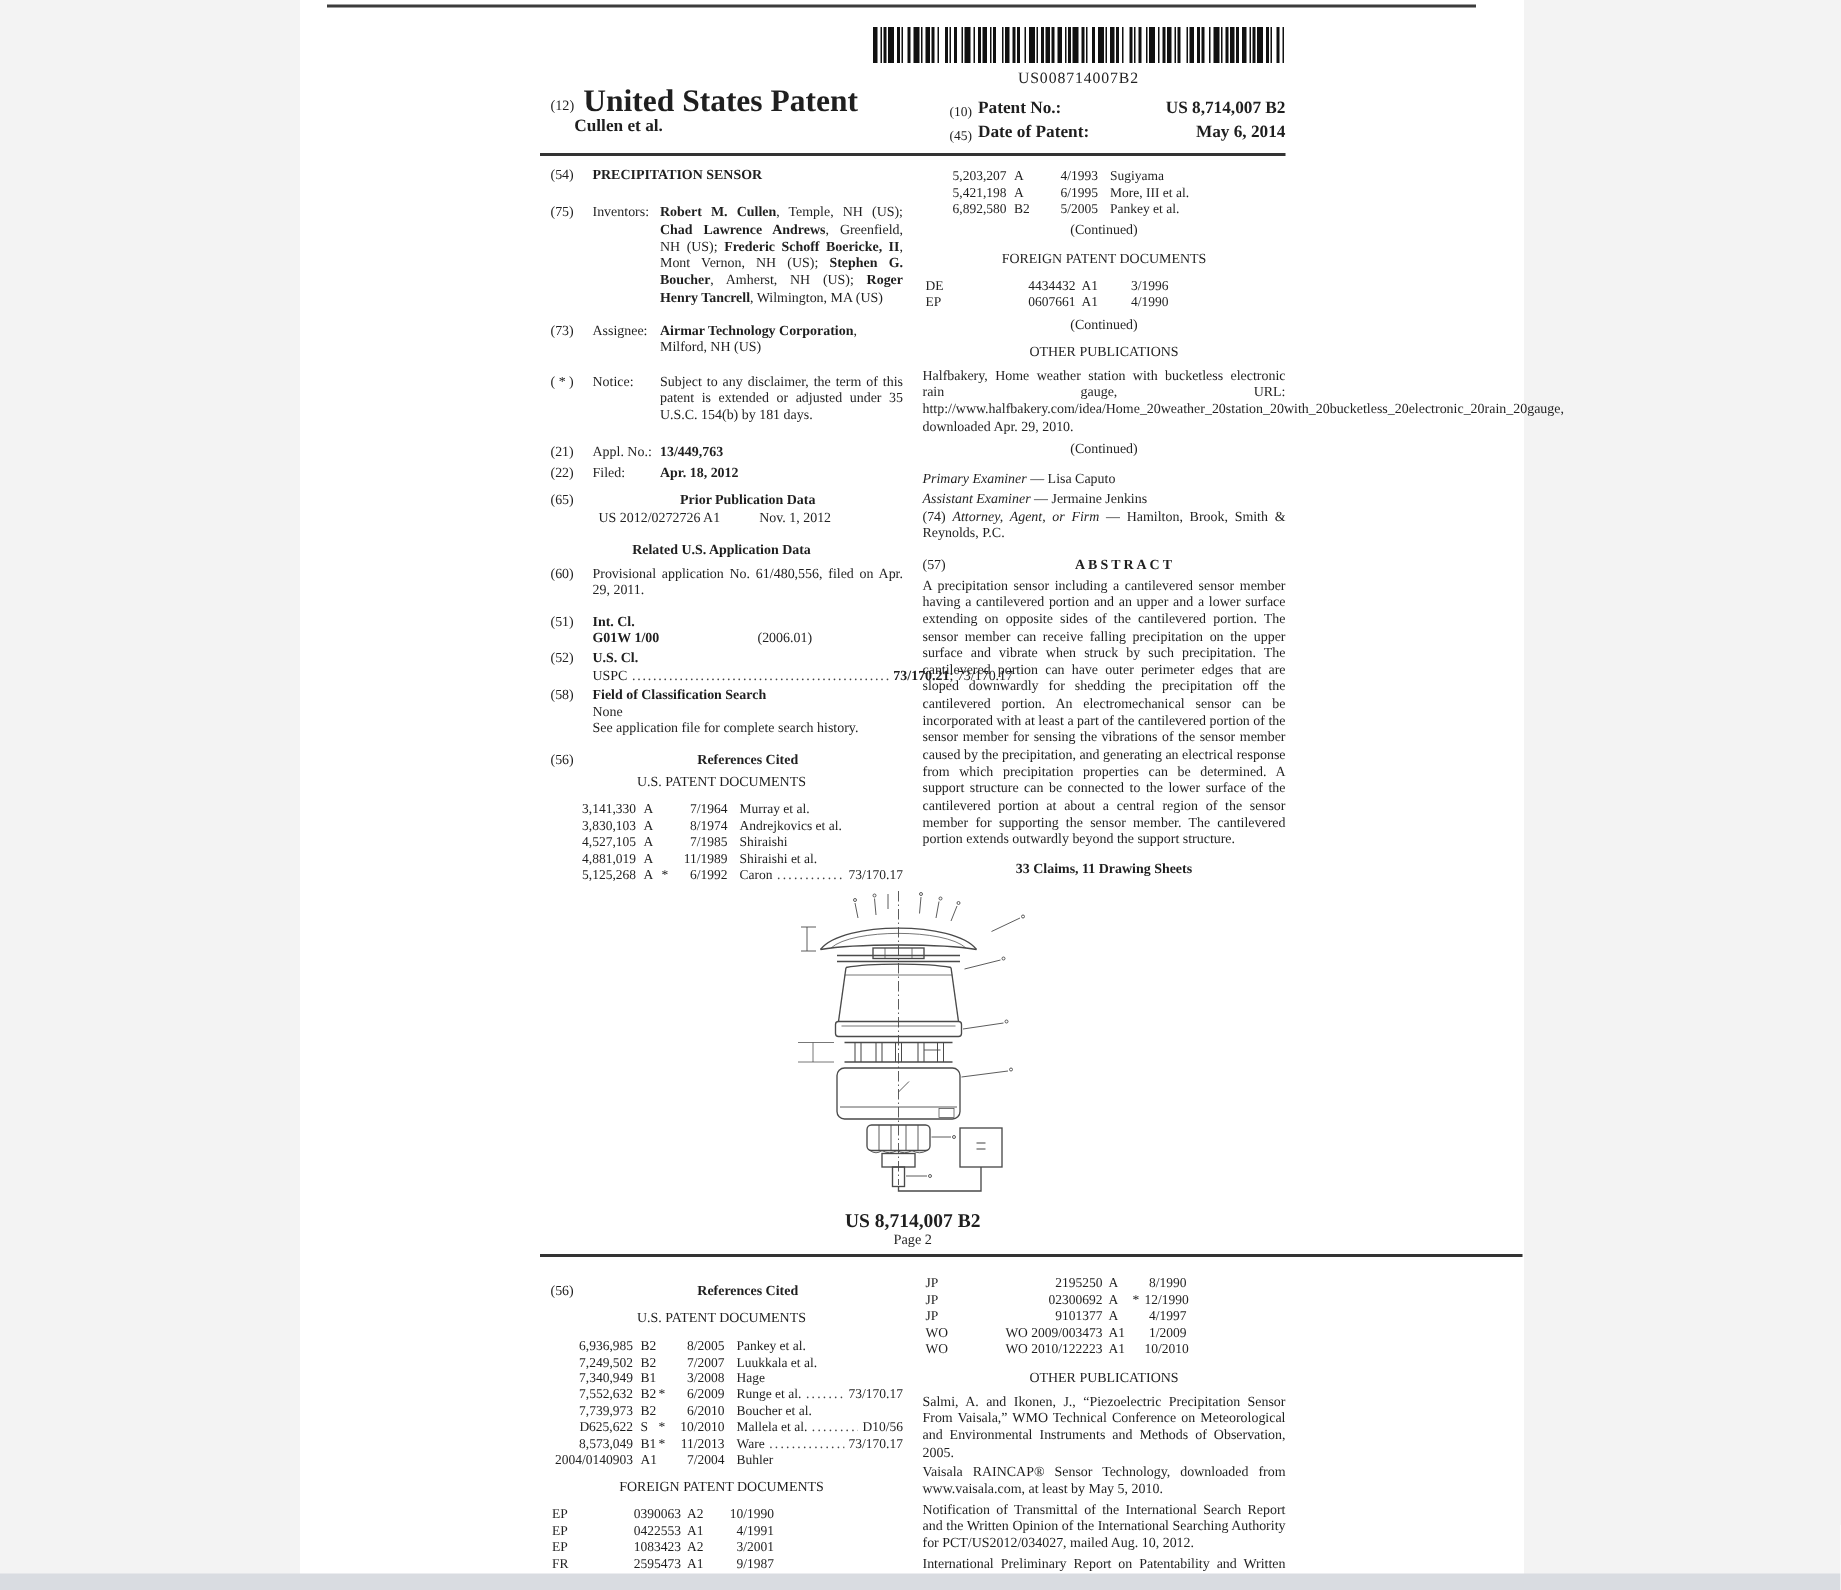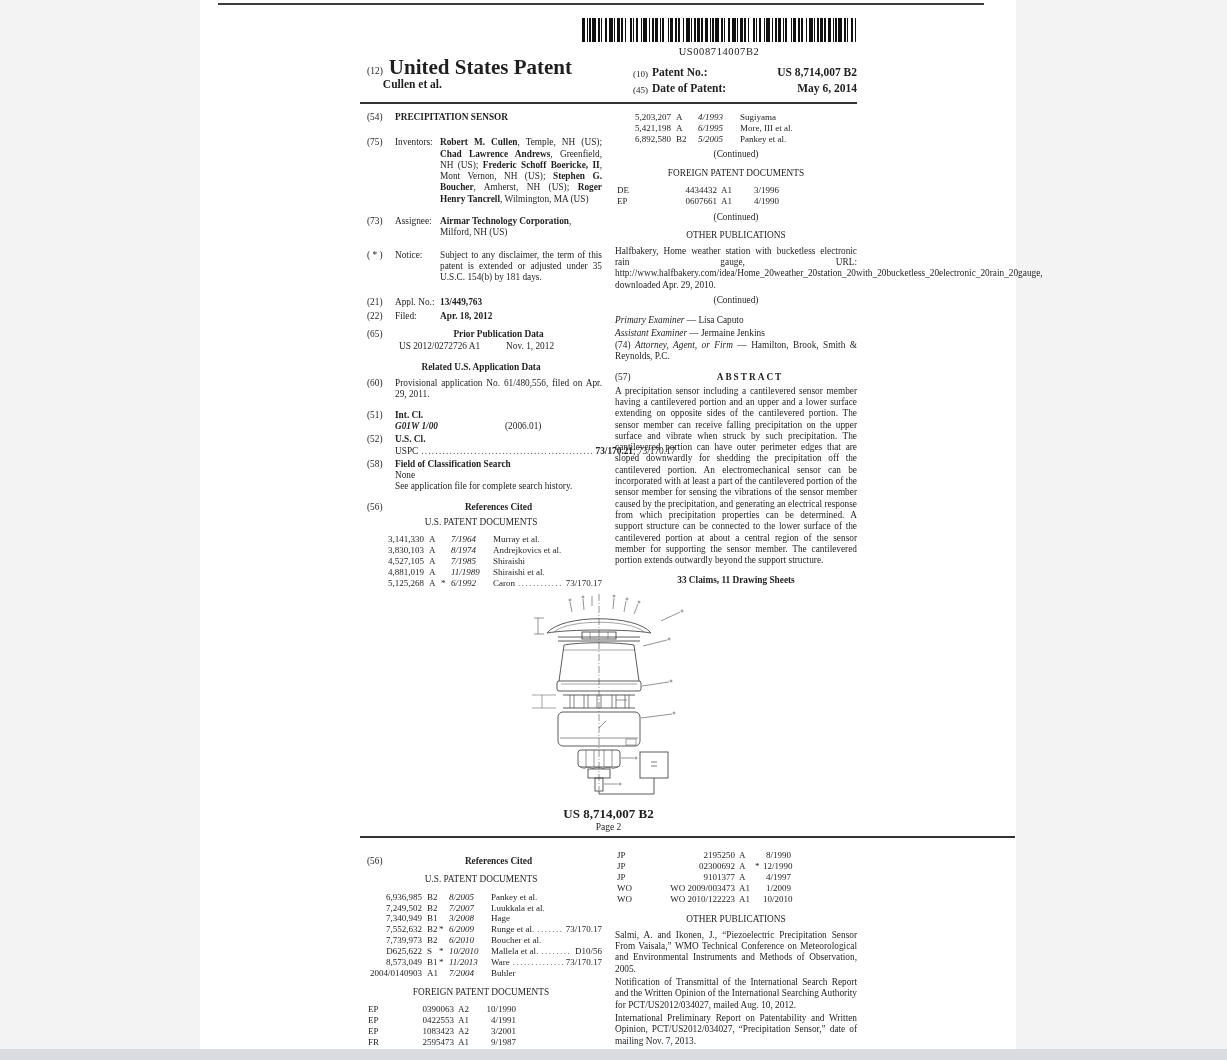--- a/index.html
+++ b/index.html
@@ -42,42 +42,42 @@
   .heading{font-weight:bold;text-align:center;margin:6px 0 5px 0;}
   .caps-heading{text-align:center;margin:4px 0 6px 0;}
   .continued{text-align:center;margin:4px 0 6px 0;}
 
   
   .usrows{margin:0 0 6px 0;}
   .usrow{display:flex;font-size:9px;line-height:10.9px;padding-left:12px;}
   .usrow .n{width:52px;text-align:right;white-space:nowrap;}
   .usrow .k{width:12px;margin-left:5px;}
   .usrow .s{width:10px;}
-  .usrow .d{width:34px;font-style:italic;}
+  .usrow .d{width:34px;text-align:right;}
   .usrow .nm{margin-left:8px;white-space:nowrap;font-family:Liberation Serif, serif;}
   .usrow .lead{flex:1;overflow:hidden;white-space:nowrap;letter-spacing:1.5px;margin:0 3px;color:#444;}
   .usrow .rf{white-space:nowrap;}
   .usrows2 .usrow{padding-left:0;}
   .usrows2 .n{width:62px;}
 
   .fgnrow{display:flex;font-size:9px;line-height:10.9px;padding-left:2px;}
   .fgnrow .cc{width:30px;}
   .fgnrow .fn{width:70px;text-align:right;white-space:nowrap;}
   .fgnrow .fk{width:16px;margin-left:4px;}
   .fgnrow .fs{width:8px;}
   .fgnrow .fd{width:34px;text-align:right;}
   .fgnrows-p2l .fgnrow{padding-left:8px;}
   .fgnrows-p2l .cc{width:26px;}
   .fgnrows-p2l .fn{width:60px;}
   .fgnrows-p2r .cc{width:26px;}
   .fgnrows-p2r .fn{width:92px;}
   .fgnrows-p2r .fd{width:28px;}
 
   .icl-line{display:flex;}
-  .icl-name{width:110px;font-weight:bold;font-style:italic;}
+  .icl-name{width:110px;font-weight:bold;}
   .uspc-line{display:flex;}
   .uspc-dots{flex:1;overflow:hidden;white-space:nowrap;letter-spacing:1.2px;margin:0 3px;color:#444;}
 
   .pubrow{display:flex;margin:1px 0 0 39px;}
   .pubrow .pdate{margin-left:26px;}
 
   .exam{margin-top:9px;}
   .exam div{margin-bottom:1px;}
   .pubpara{text-align:justify;margin:0 0 2px 0;}
   .abstract{text-align:justify;margin-top:2px;}
@@ -606,20 +606,21 @@
           <span class="cc">WO</span>
           <span class="fn">WO 2010/122223</span>
           <span class="fk">A1</span>
           <span class="fs"></span>
           <span class="fd">10/2010</span>
         </div>
         </div>
       <div class="caps-heading" style="margin-top:9px;margin-bottom:5px">OTHER PUBLICATIONS</div>
       <div>
           <div class="pubpara">Salmi, A. and Ikonen, J., “Piezoelectric Precipitation Sensor From Vaisala,” WMO Technical Conference on Meteorological and Environmental Instruments and Methods of Observation, 2005.</div>
+          <div class="pubpara">Vaisala RAINCAP® Sensor Technology, downloaded from www.vaisala.com, at least by May 5, 2010.</div>
           <div class="pubpara">Notification of Transmittal of the International Search Report and the Written Opinion of the International Searching Authority for PCT/US2012/034027, mailed Aug. 10, 2012.</div>
           <div class="pubpara">International Preliminary Report on Patentability and Written Opinion, PCT/US2012/034027, “Precipitation Sensor,” date of mailing Nov. 7, 2013.</div>
         </div>
 
     </div>
   </div>
 </div>
 
 <div class="bottom-band"></div>
 

